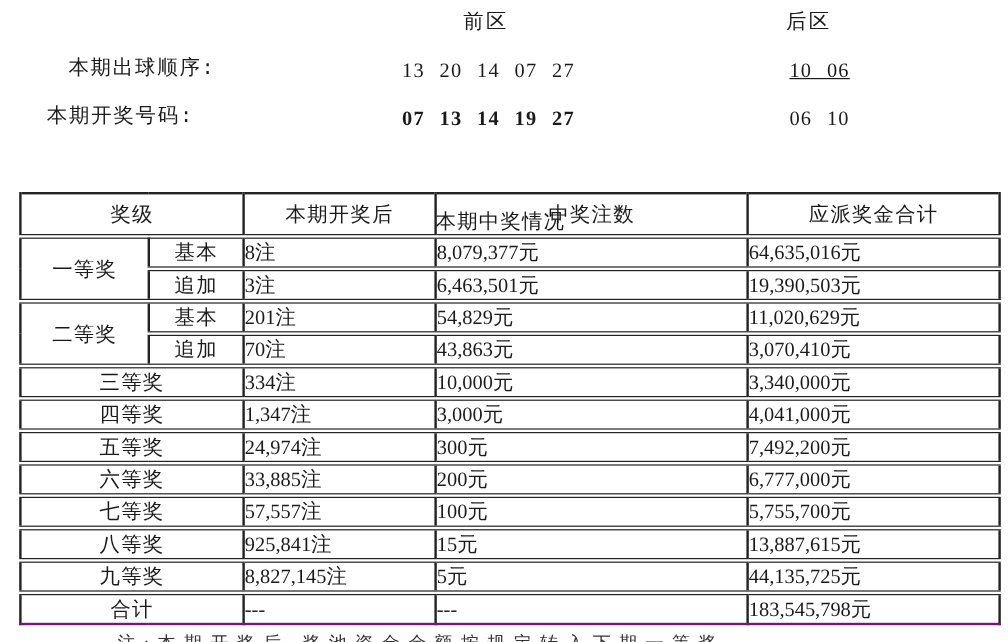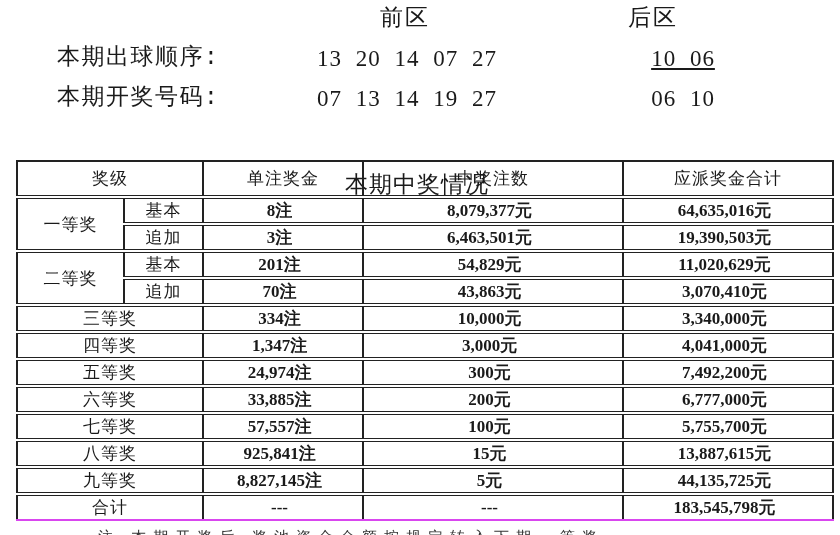--- a/index.html
+++ b/index.html
@@ -4,21 +4,21 @@
 <style>
   * { margin: 0; padding: 0; box-sizing: border-box; }
   html, body { background: #ffffff; }
   body {
     width: 840px; height: 535px;
     position: relative;
     overflow: hidden;
     font-family: "Liberation Serif", "DejaVu Serif", serif;
     color: #1a1a1a;
   }
-  .abs { position: absolute; font-size: 23px; line-height: 19px; white-space: nowrap; }
+  .abs { position: absolute; font-size: 17px; line-height: 19px; white-space: nowrap; }
   .zone-head { letter-spacing: 2px; text-align: center; }
   .row-label { letter-spacing: 1.5px; font-family: Liberation Mono, monospace; }
   .nums { text-align: center; word-spacing: 7px; letter-spacing: 1px; }
   .title { text-align: center; letter-spacing: 1px; }
 
   
   .prize-table-wrap { position: absolute; left: 16px; top: 160px; }
   table {
     border-collapse: collapse;
     table-layout: fixed;
@@ -26,67 +26,67 @@
     border: 2px solid #222;
     font-size: 17px;
   }
   th, td {
     border-left: 2px solid #222;
     border-right: 2px solid #222;
     border-bottom: 4px double #222;
     font-weight: normal;
     overflow: hidden;
   }
-  tr.last td { border-bottom: 2px solid #d946ef; }
+  tr.last td { border-bottom: 2px solid #701a75; }
   th { height: 36px; letter-spacing: 1px; }
   td { height: 26px; }
   td.center { text-align: center; letter-spacing: 1px; }
-  td.num { text-align: center; padding-right: 7px; font-weight: bold; }
+  td.num { text-align: left; padding-right: 7px; }
 
   
   .clipped-line {
     position: absolute;
     left: 98px; top: 527px;
     width: 736px; height: 8px;
     overflow: hidden;
     font-size: 15px; line-height: 20px;
     letter-spacing: 7px;
     white-space: nowrap;
     color: #333;
   }
 </style>
 </head>
 <body>
 
 <div class="abs zone-head" style="left:345px; top:8px; width:120px;">前区</div>
-<div class="abs zone-head" style="left:593px; top:8px; width:120px;">后区</div>
+<div class="abs zone-head" style="left:614px; top:8px; width:120px;">后区</div>
 
 <div class="abs row-label" style="left:57px; top:49px;">本期出球顺序:</div>
 <div class="abs nums" style="left:317px; top:49px; width:180px;">13 20 14 07 27</div>
 <div class="abs nums" style="left:623px; top:49px; width:120px;text-decoration:underline;">10 06</div>
 
-<div class="abs row-label" style="left:57px; top:89px;">本期开奖号码:</div>
-<div class="abs nums" style="left:317px; top:89px; width:180px;">07 13 14 19 27</div>
+<div class="abs row-label" style="left:39px; top:89px;">本期开奖号码:</div>
+<div class="abs nums" style="left:317px; top:89px; width:180px;font-weight:bold;">07 13 14 19 27</div>
 <div class="abs nums" style="left:623px; top:89px; width:120px;text-align:center;">06 10</div>
 
 <div class="abs title" style="left:327px; top:127px; width:180px;margin-top:48px;">本期中奖情况</div>
 
 <div class="prize-table-wrap">
   <table>
     <colgroup>
       <col style="width:107px">
         <col style="width:79px">
       <col style="width:160px">
         <col style="width:260px">
         <col style="width:210px">
     </colgroup>
     <tbody>
         <tr>
       <th colspan="2">奖级</th>
-      <th>单注奖金</th>
+      <th>本期开奖后</th>
       <th>中奖注数</th>
       <th>应派奖金合计</th>
     </tr>
     <tr>
       <td class="center" rowspan="2">一等奖</td>
       <td class="center">基本</td>
       <td class="num">8注</td>
       <td class="num">8,079,377元</td>
       <td class="num">64,635,016元</td>
     </tr>

